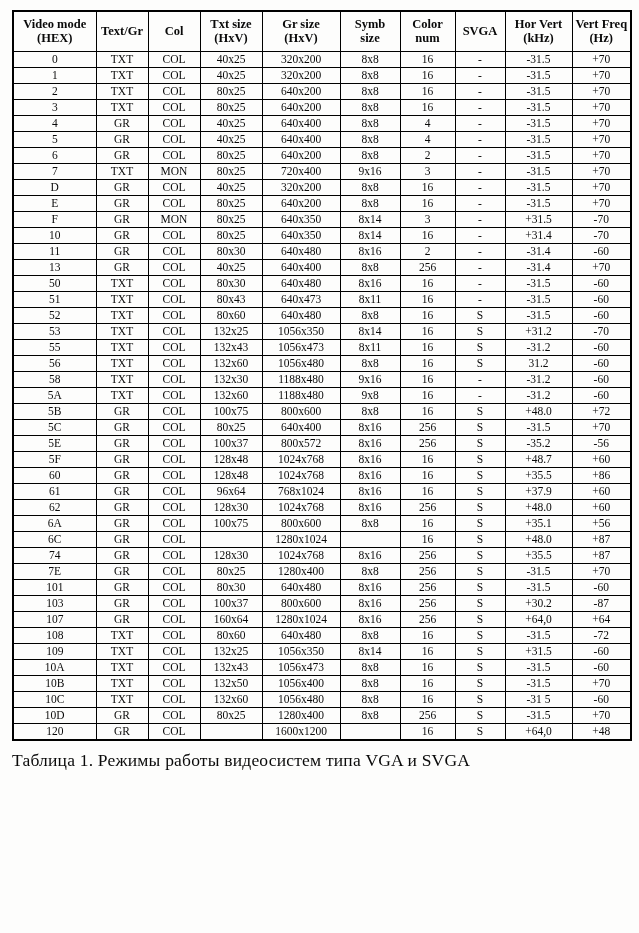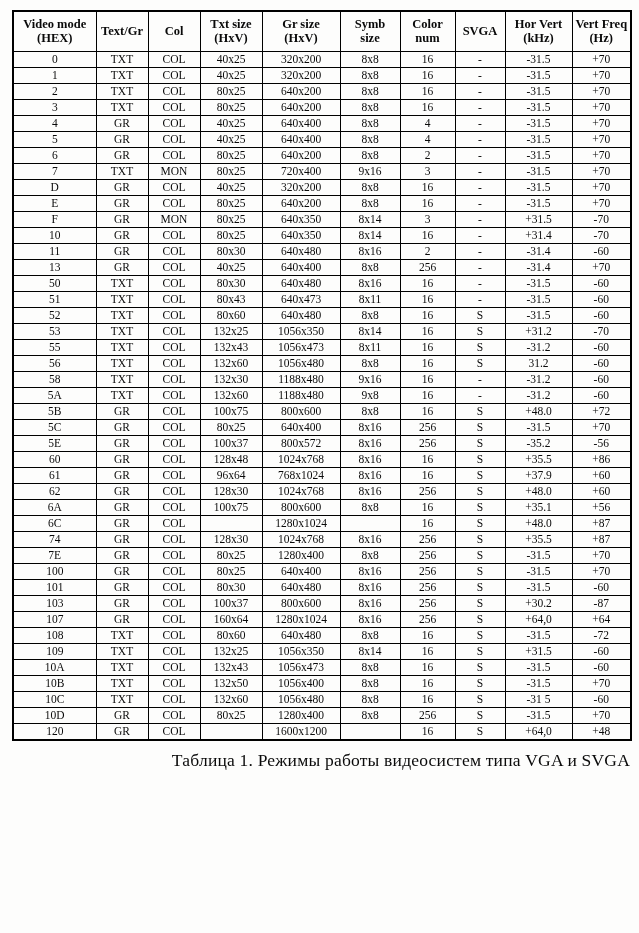--- a/index.html
+++ b/index.html
@@ -38,21 +38,21 @@
   table.modes td {
     font-size: 11.5px;
     line-height: 15px;
     height: 16px;
     white-space: nowrap;
   }
   table.modes tbody tr { border-top: 1.5px solid #000; }
   .caption {
     margin-top: 9px;
     width: 618px;
-    text-align: right;
+    text-align: left;
     font-size: 17.5px;
     letter-spacing: 0.2px;
   }
 </style>
 </head>
 <body>
 
 <div class="page">
   <table class="modes">
     <colgroup>
@@ -383,20 +383,32 @@
           <td>COL</td>
           <td>100x37</td>
           <td>800x572</td>
           <td>8x16</td>
           <td>256</td>
           <td>S</td>
           <td>-35.2</td>
           <td>-56</td>
         </tr>
         <tr>
+          <td>5F</td>
+          <td>GR</td>
+          <td>COL</td>
+          <td>128x48</td>
+          <td>1024x768</td>
+          <td>8x16</td>
+          <td>16</td>
+          <td>S</td>
+          <td>+48.7</td>
+          <td>+60</td>
+        </tr>
+        <tr>
           <td>60</td>
           <td>GR</td>
           <td>COL</td>
           <td>128x48</td>
           <td>1024x768</td>
           <td>8x16</td>
           <td>16</td>
           <td>S</td>
           <td>+35.5</td>
           <td>+86</td>
@@ -461,32 +473,20 @@
           <td>+35.5</td>
           <td>+87</td>
         </tr>
         <tr>
           <td>7E</td>
           <td>GR</td>
           <td>COL</td>
           <td>80x25</td>
           <td>1280x400</td>
           <td>8x8</td>
-          <td>256</td>
-          <td>S</td>
-          <td>-31.5</td>
-          <td>+70</td>
-        </tr>
-        <tr>
-          <td>100</td>
-          <td>GR</td>
-          <td>COL</td>
-          <td>80x25</td>
-          <td>640x400</td>
-          <td>8x16</td>
           <td>256</td>
           <td>S</td>
           <td>-31.5</td>
           <td>+70</td>
         </tr>
         <tr>
           <td>101</td>
           <td>GR</td>
           <td>COL</td>
           <td>80x30</td>

